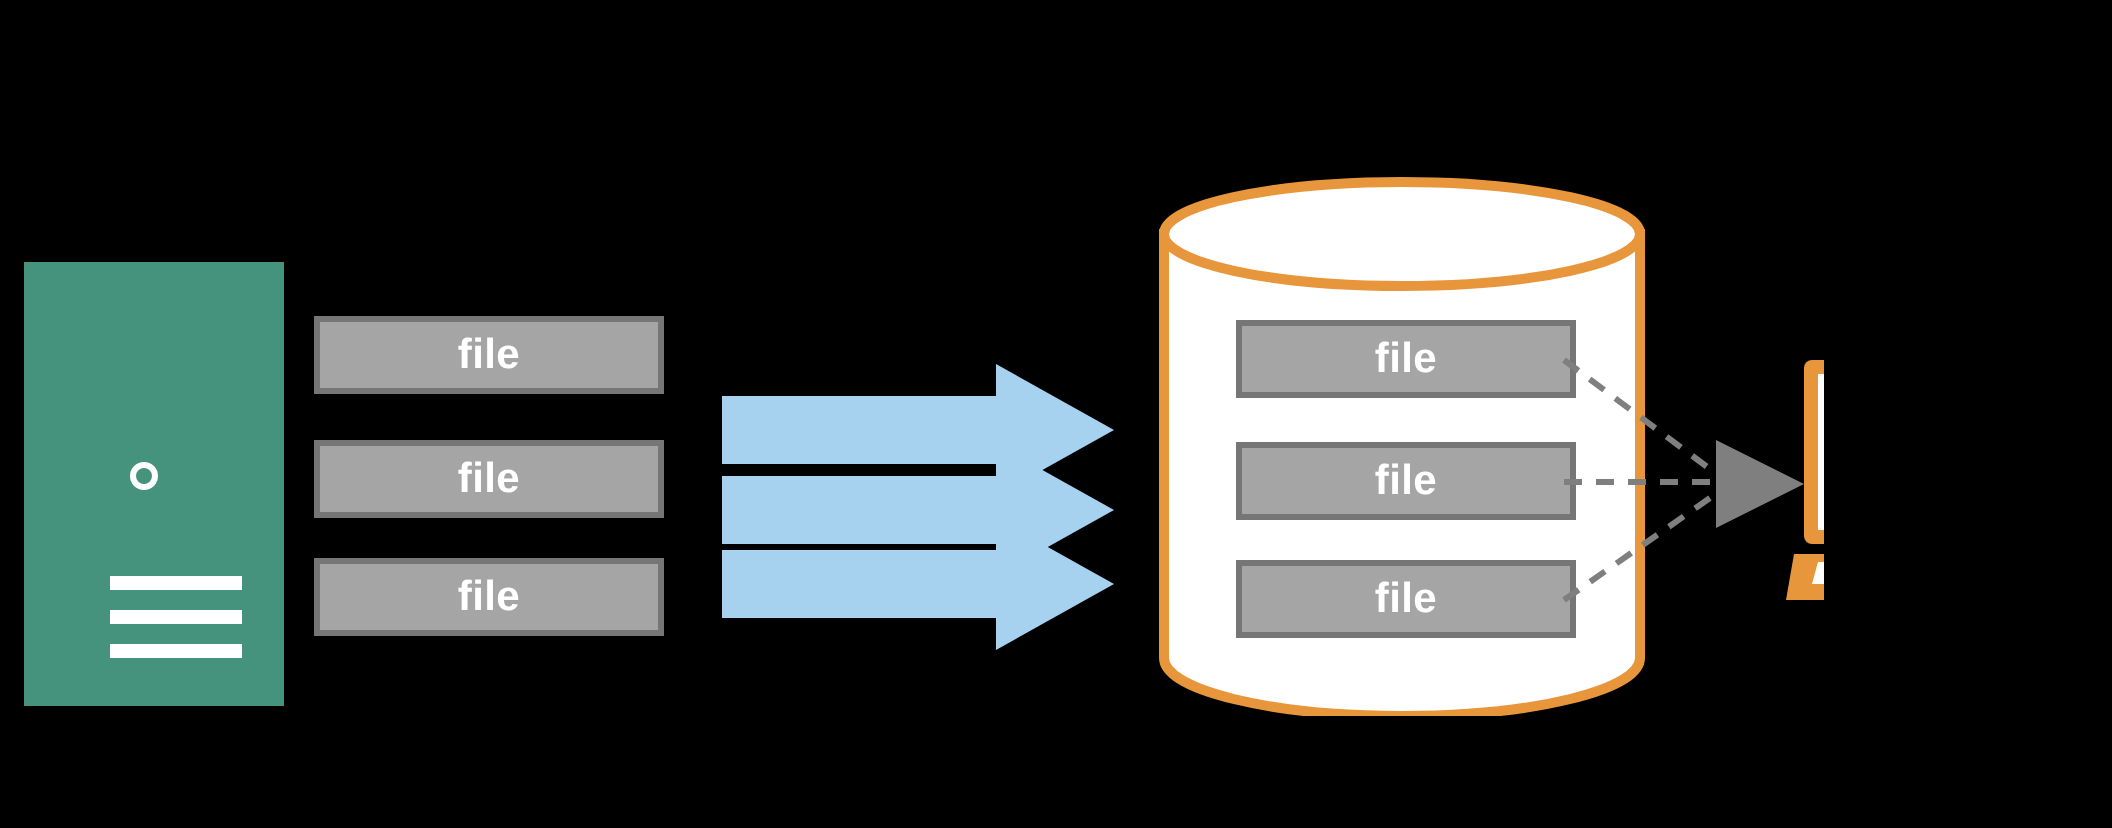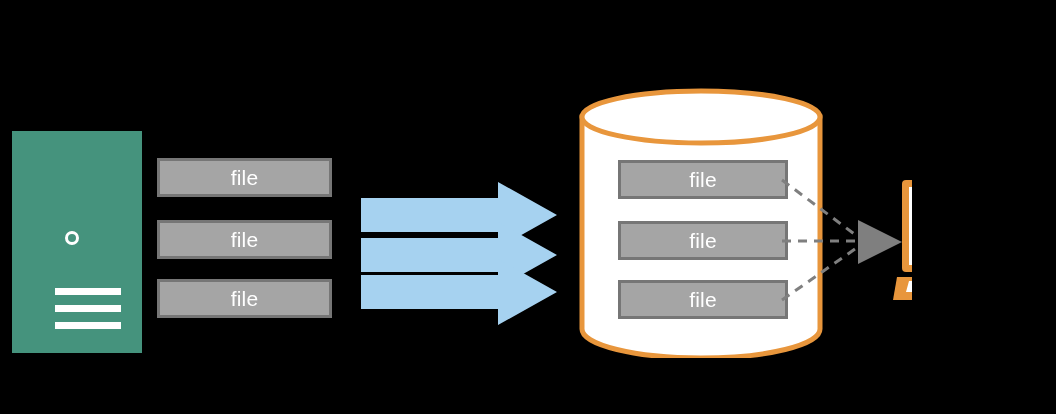--- a/index.html
+++ b/index.html
@@ -9,20 +9,21 @@
   }
   body {
     font-family: "Liberation Sans", sans-serif;
   }
   #canvas {
     position: relative;
     width: 912px;
     height: 414px;
     background: #000000;
     overflow: hidden;
+    font-weight: bold;
   }
 
   
   .server {
     position: absolute;
     left: 12px;
     top: 131px;
     width: 130px;
     height: 222px;
     background: #45937D;

